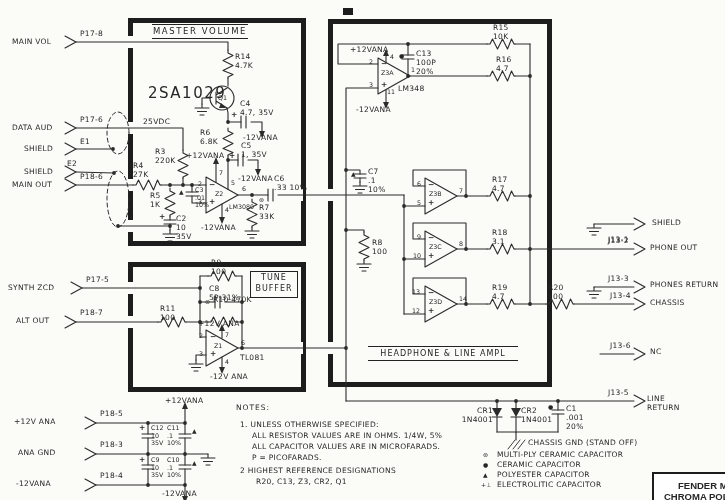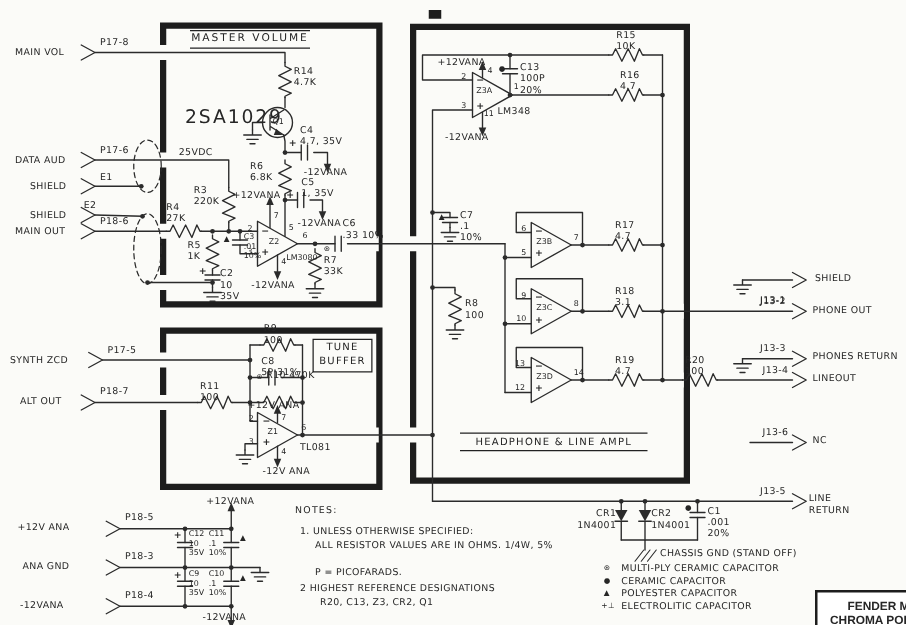--- a/index.html
+++ b/index.html
@@ -327,21 +327,21 @@
   <span class="l" style="left:16px;top:479px;">-12VANA</span>
   <span class="l" style="left:100px;top:471px;">P18-4</span>
 
   <span class="l" style="left:608px;top:211px;margin-top:24px;">J13-1</span>
   <span class="l" style="left:652px;top:218px;">SHIELD</span>
   <span class="l" style="left:608px;top:236px;">J13-2</span>
   <span class="l" style="left:650px;top:243px;">PHONE  OUT</span>
   <span class="l" style="left:608px;top:274px;">J13-3</span>
   <span class="l" style="left:650px;top:280px;">PHONES RETURN</span>
   <span class="l" style="left:610px;top:291px;">J13-4</span>
-  <span class="l" style="left:650px;top:298px;">LINEOUT</span>
+  <span class="l" style="left:650px;top:298px;">CHASSIS</span>
   <span class="l" style="left:610px;top:341px;">J13-6</span>
   <span class="l" style="left:650px;top:347px;">NC</span>
   <span class="l" style="left:608px;top:388px;">J13-5</span>
   <span class="l" style="left:647px;top:394px;">LINE
 RETURN</span>
 
   <span class="l bg" style="left:148px;top:84px;">2SA1029</span>
   <span class="l pn" style="left:218px;top:94px;">Q1</span>
   <span class="l" style="left:235px;top:52px;">R14
 4.7K</span>
@@ -475,20 +475,21 @@
 10
 35V</span>
   <span class="l pn" style="left:167px;top:456px;">C10
 .1
 10%</span>
   <span class="l mk" style="left:192px;top:459px;">▲</span>
 
   <span class="l" style="left:236px;top:403px;letter-spacing:1px;">NOTES:</span>
   <span class="l" style="left:240px;top:420px;">1. UNLESS OTHERWISE SPECIFIED:</span>
   <span class="l" style="left:252px;top:431px;">ALL RESISTOR VALUES ARE IN OHMS. 1/4W, 5%</span>
+  <span class="l" style="left:252px;top:442px;">ALL CAPACITOR VALUES ARE IN MICROFARADS.</span>
   <span class="l" style="left:252px;top:453px;">P = PICOFARADS.</span>
   <span class="l" style="left:240px;top:466px;">2 HIGHEST REFERENCE DESIGNATIONS</span>
   <span class="l" style="left:256px;top:477px;">R20, C13, Z3, CR2, Q1</span>
 
   <span class="l ra" style="left:455px;top:406px;">CR1
 1N4001</span>
   <span class="l" style="left:521px;top:406px;">CR2
 1N4001</span>
   <span class="l" style="left:566px;top:404px;">C1
 .001

